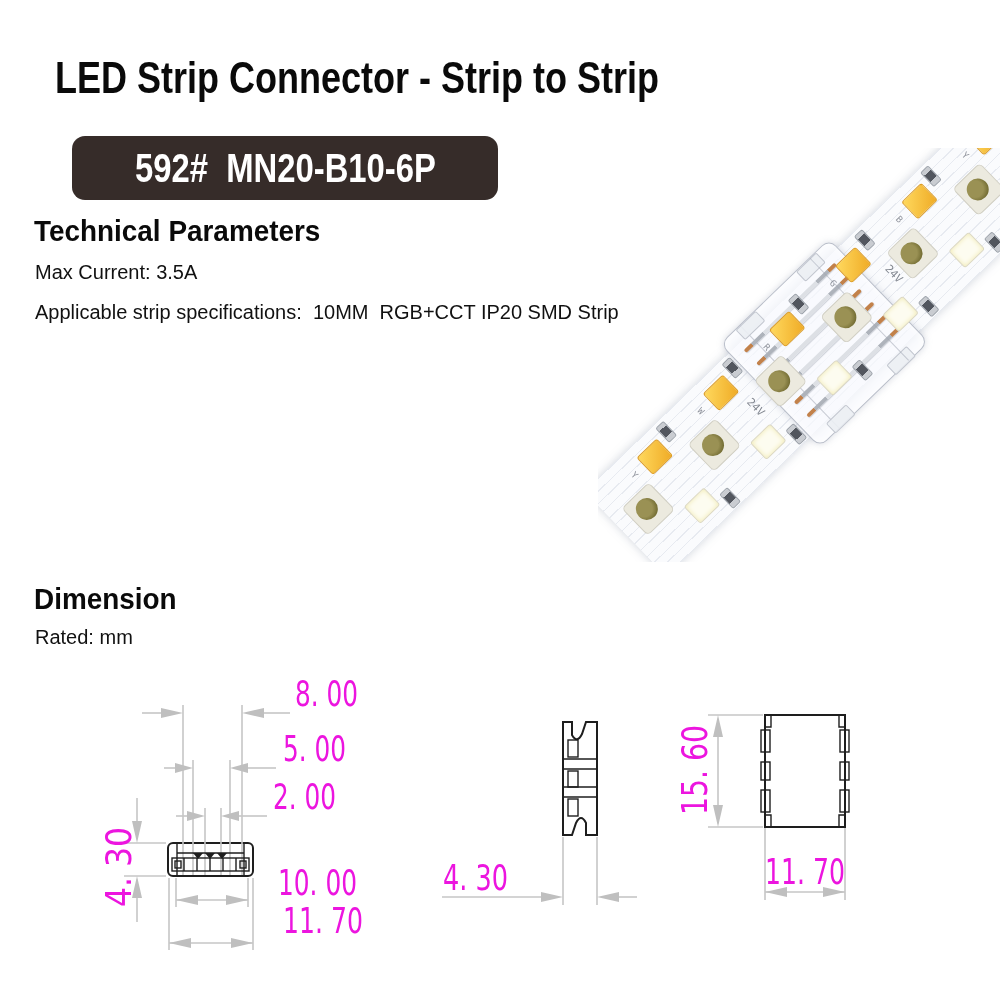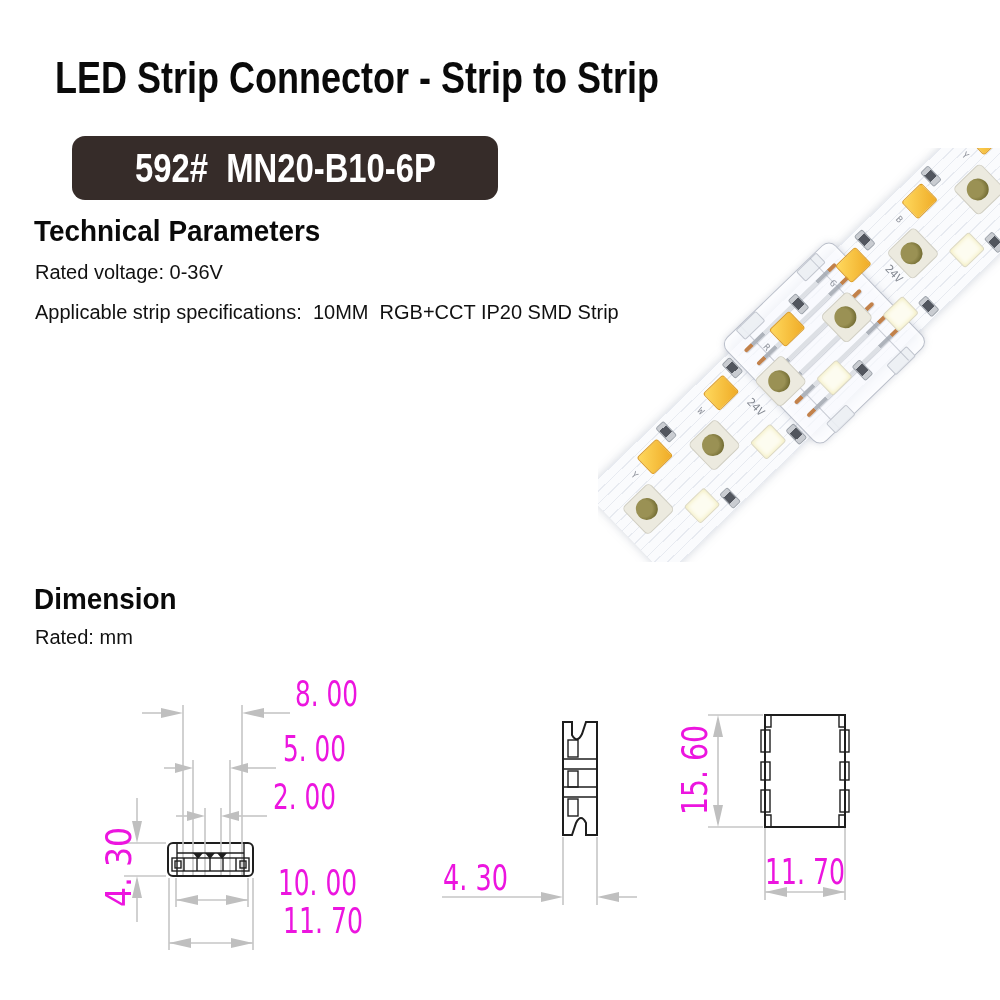--- a/index.html
+++ b/index.html
@@ -74,21 +74,21 @@
 
 <div class="title">LED Strip Connector - Strip to Strip</div>
 
 <div class="badge" style="background:#362c29;">
   <span>592#  MN20-B10-6P</span>
 </div>
 
 <div class="sect h-tech">Technical Parameters</div>
 
 <div class="specs">
-  <div>Rated voltage: 0-36V</div>
+  <div>Max Current: 3.5A</div>
   <div>Applicable strip specifications:  10MM  RGB+CCT IP20 SMD Strip</div>
 </div>
 
 <div class="sect h-dim">Dimension</div>
 <div class="unit">Rated: mm</div>
 
 <svg class="dimsvg" width="940" height="340" viewBox="0 0 940 340">
 
   <g>
 

